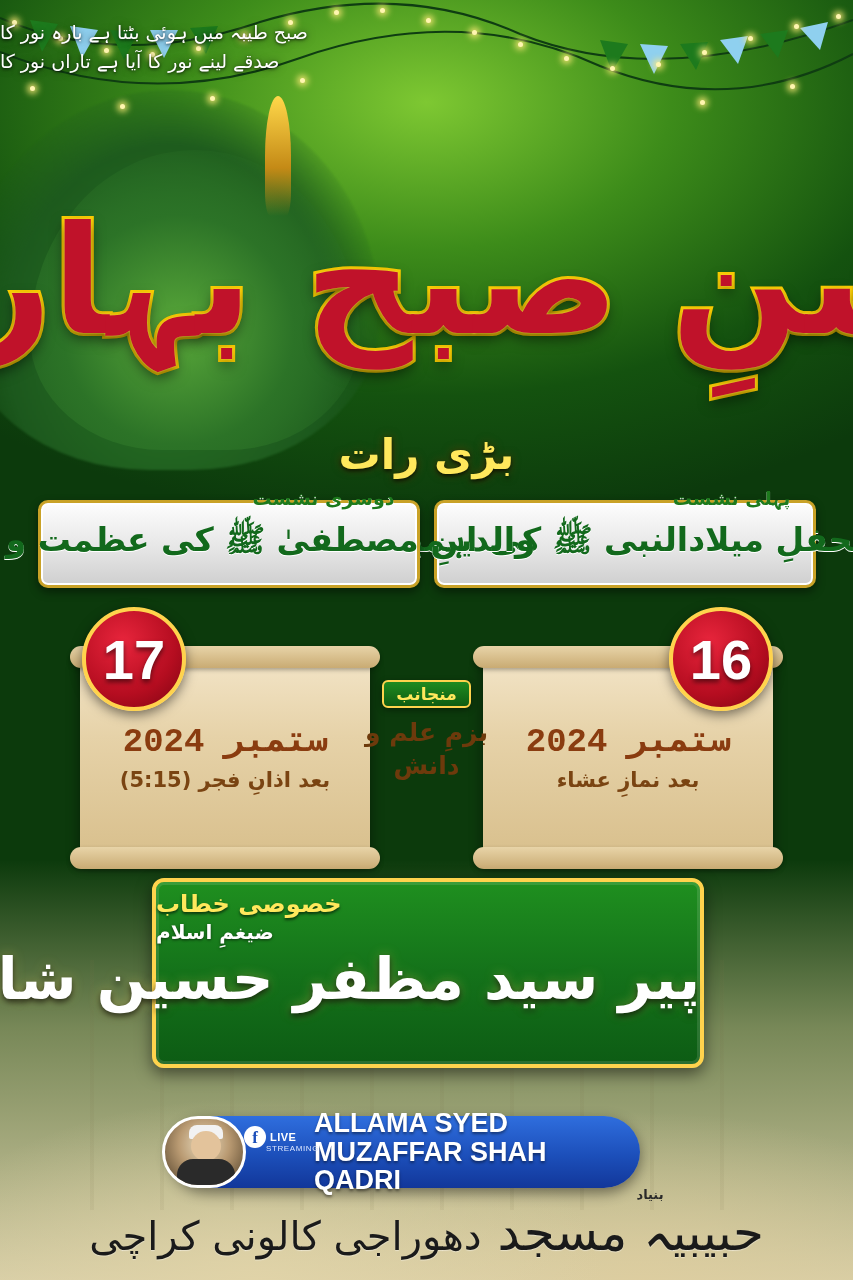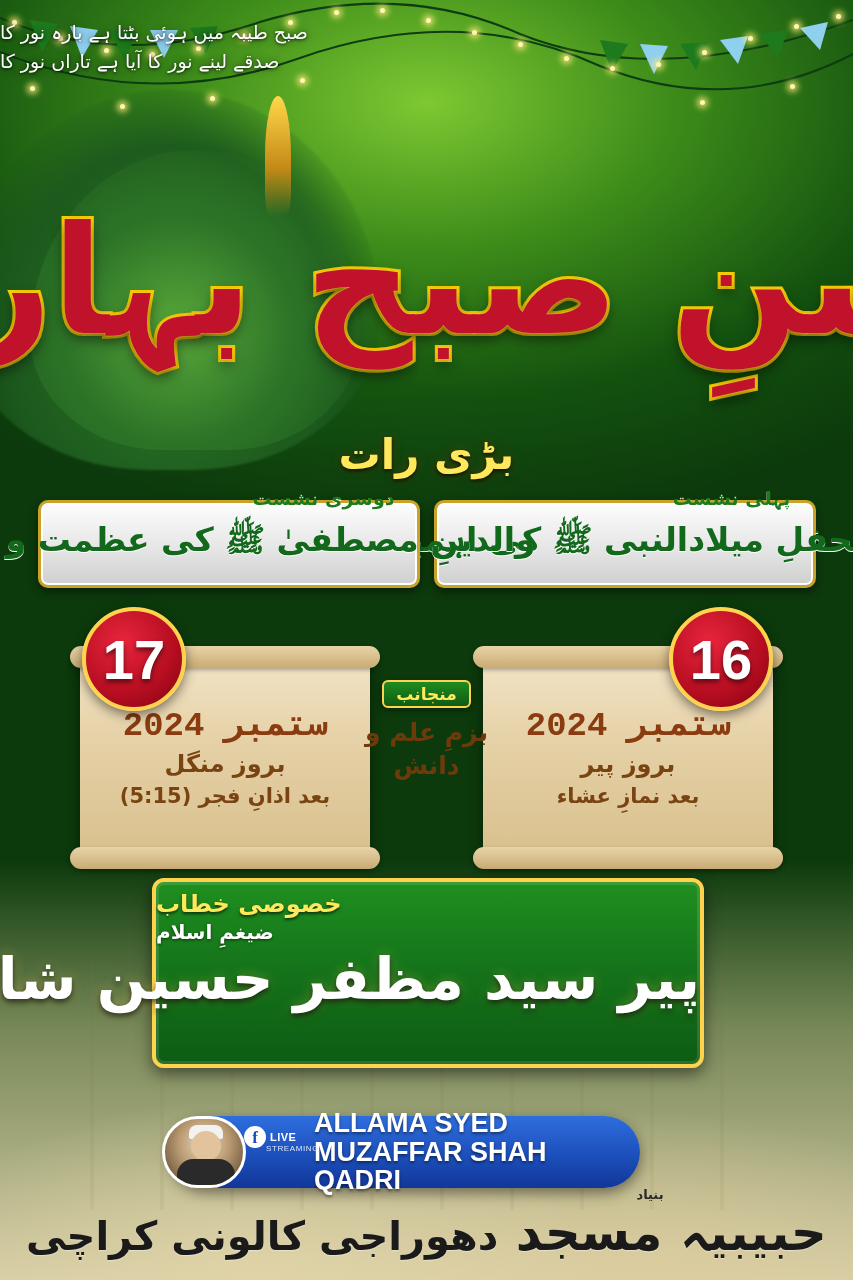--- a/index.html
+++ b/index.html
@@ -343,21 +343,21 @@
   .footer-logo {
     position: absolute; right: 180px; top: -4px;
     width: 46px; height: 42px;
     color: #2a2a2a;
     font-family: "DejaVu Sans", sans-serif;
     font-size: 13px; font-weight: bold;
     line-height: 1.1;
   }
   .footer-main {
     font-family: "DejaVu Sans", sans-serif;
-    font-size: 50px; font-weight: bold;
+    font-size: 50px; font-weight: normal;
     color: #1a1a1a;
     white-space: nowrap;
     line-height: 1.1;
     padding-top: 14px;
     text-shadow: 0 1px 1px rgba(255,255,255,.4);
   }
   .footer-main .thin { font-size: 40px; }
 </style>
 </head>
 <body>
@@ -434,30 +434,28 @@
       <span class="s-label">دوسری نشست</span>
       <span class="s-text">والدینِ مصطفیٰ ﷺ کی عظمت و شان</span>
     </div>
   </div>
 
   <div class="scrolls">
 
     <div class="scroll scroll-right">
       <div class="scroll-inner">
         <div class="scroll-date">ستمبر 2024</div>
-        <div class="scroll-day">بروز پیر</div>
         <div class="scroll-time">بعد نمازِ عشاء</div>
       </div>
     </div>
     <div class="daybadge badge-right">16</div>
 
     <div class="scroll scroll-left">
       <div class="scroll-inner">
         <div class="scroll-date">ستمبر 2024</div>
-        <div class="scroll-day">بروز منگل</div>
         <div class="scroll-time">بعد اذانِ فجر (5:15)</div>
       </div>
     </div>
     <div class="daybadge badge-left">17</div>
 
     <div class="center-tag">
       <span class="pill">منجانب</span>
       <div class="ctext">بزمِ علم و دانش</div>
     </div>
   </div>

